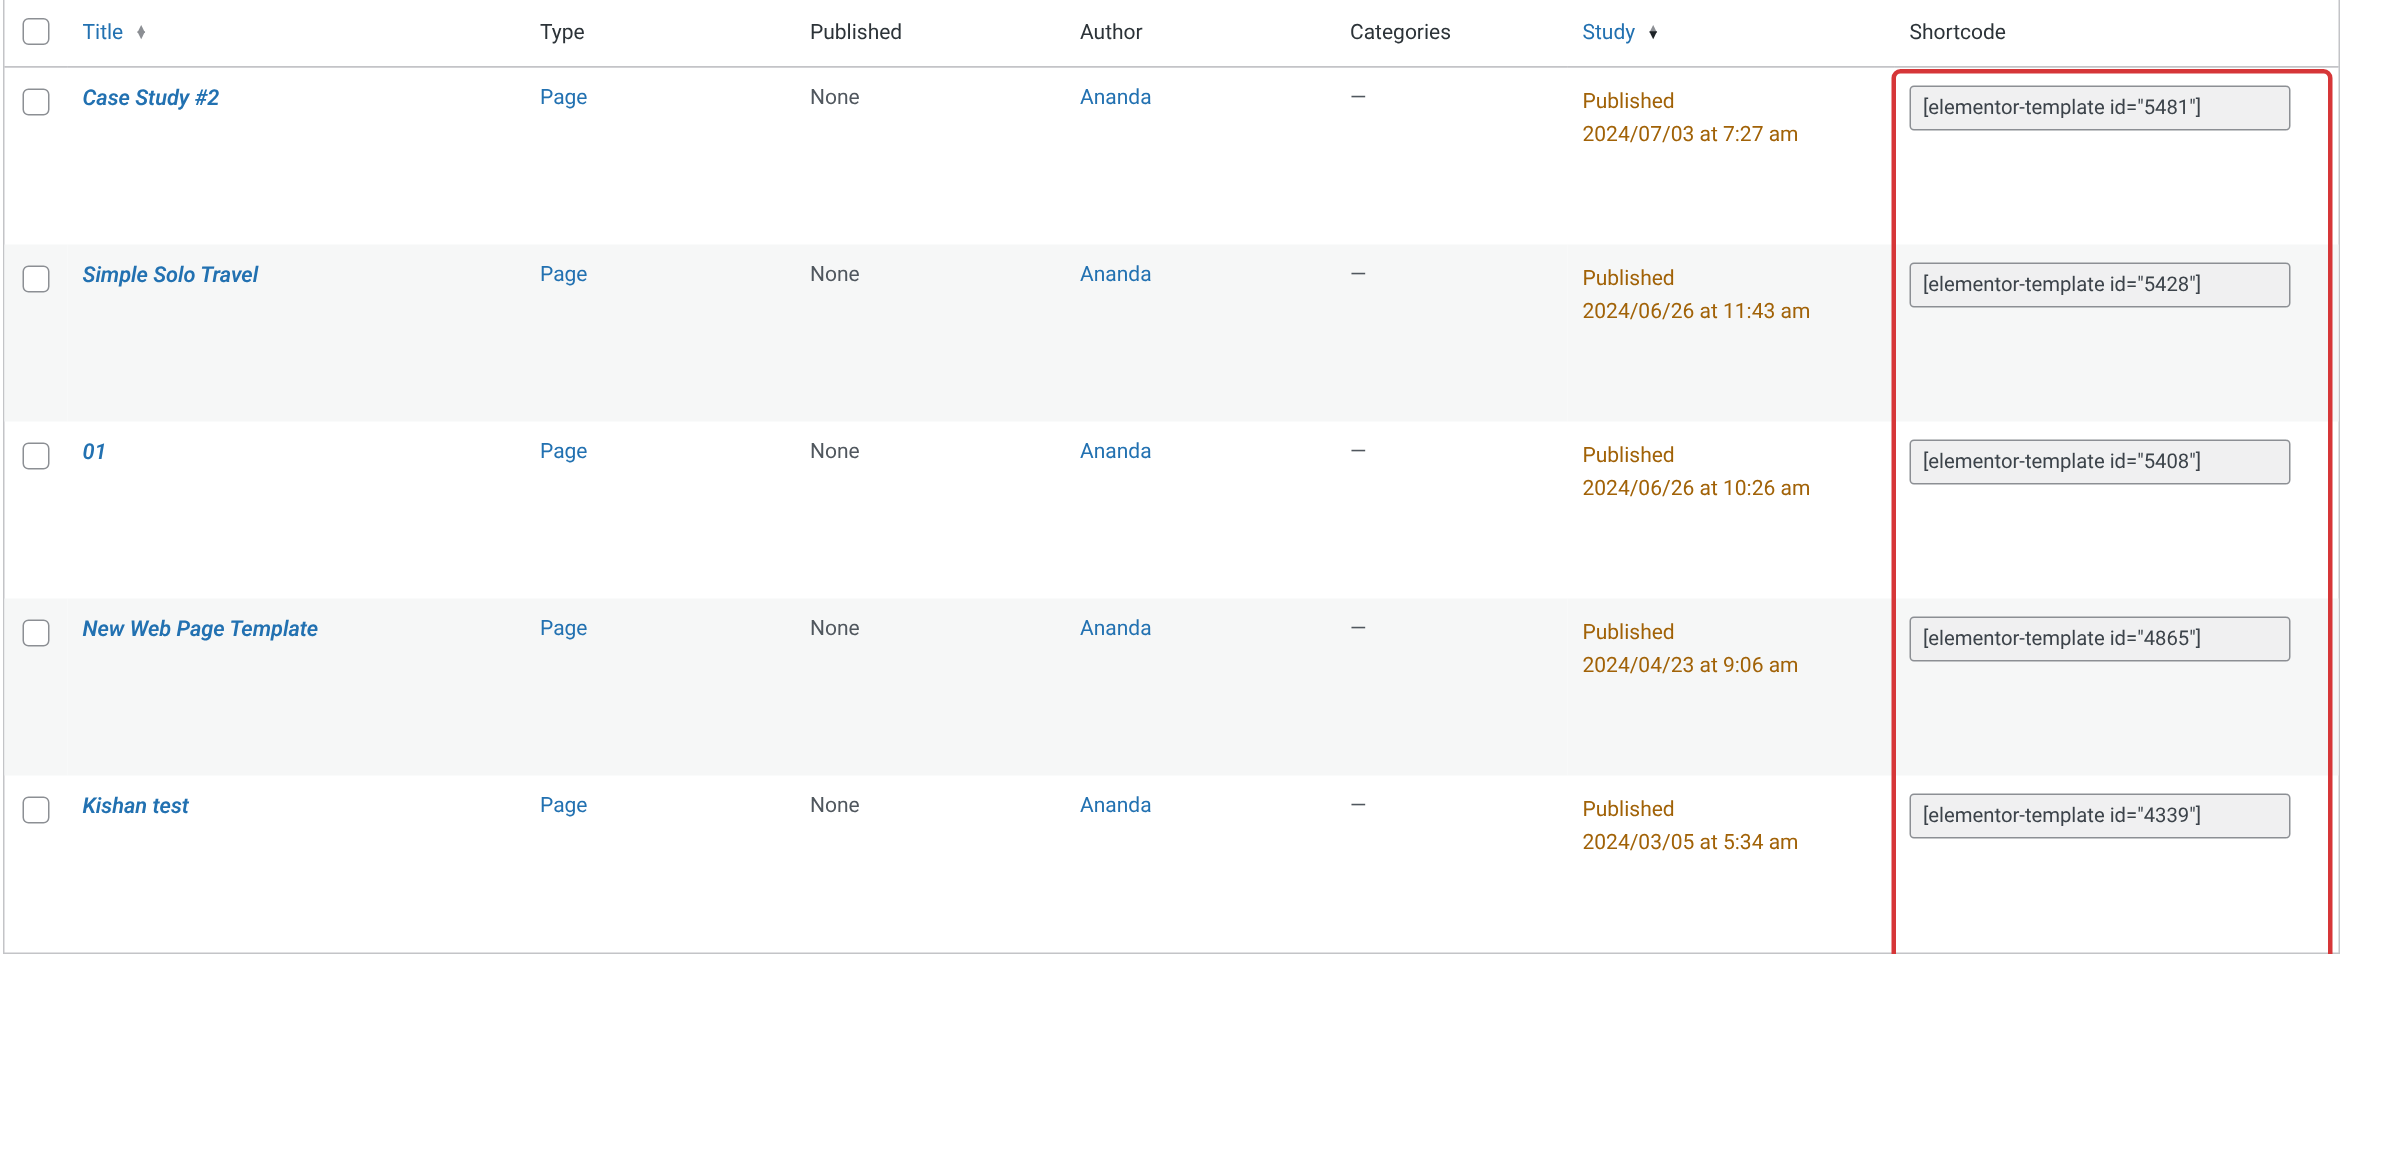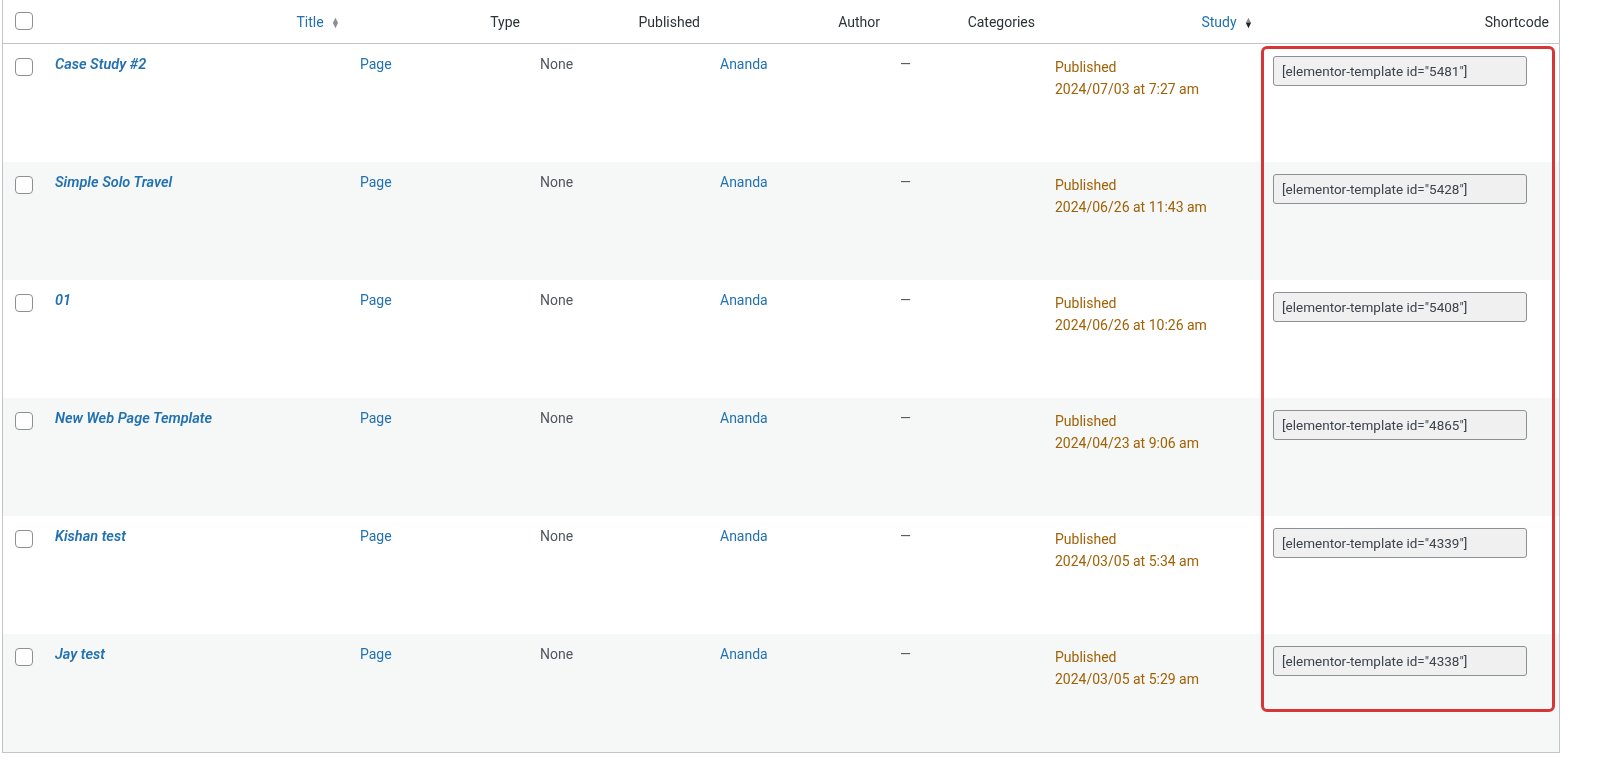--- a/index.html
+++ b/index.html
@@ -19,21 +19,21 @@
       border: 1px solid #c3c4c7;
       border-top: none;
       position: relative;
     }
     table {
       width: 100%;
       border-collapse: collapse;
       table-layout: fixed;
     }
     thead th {
-      text-align: right;
+      text-align: left;
       font-weight: 400;
       padding: 10px 10px;
       border-bottom: 1px solid #c3c4c7;
       color: #2c3338;
       font-size: 14px;
       vertical-align: middle;
     }
     thead th.sortable {
       color: #2271b1;
       cursor: pointer;
@@ -248,29 +248,16 @@
           <td><a class="link">Page</a></td>
           <td>None</td>
           <td><a class="link">Ananda</a></td>
           <td>—</td>
           <td>
             <div class="date-status">Published</div>
             <div class="date-status">2024/03/05 at 5:34 am</div>
           </td>
           <td><input type="text" class="shortcode-input" readonly="" value="[elementor-template id=&quot;4339&quot;]" style=""></td>
         </tr>
-        <tr>
-          <td class="col-cb"><input type="checkbox" style=""></td>
-          <td><a class="link title-link">Jay test</a></td>
-          <td><a class="link">Page</a></td>
-          <td>None</td>
-          <td><a class="link">Ananda</a></td>
-          <td>—</td>
-          <td>
-            <div class="date-status">Published</div>
-            <div class="date-status">2024/03/05 at 5:29 am</div>
-          </td>
-          <td><input type="text" class="shortcode-input" readonly="" value="[elementor-template id=&quot;4338&quot;]" style=""></td>
-        </tr>
       </tbody>
   </table>
   <div class="highlight-box"></div>
 </div>
 
 </body></html>

